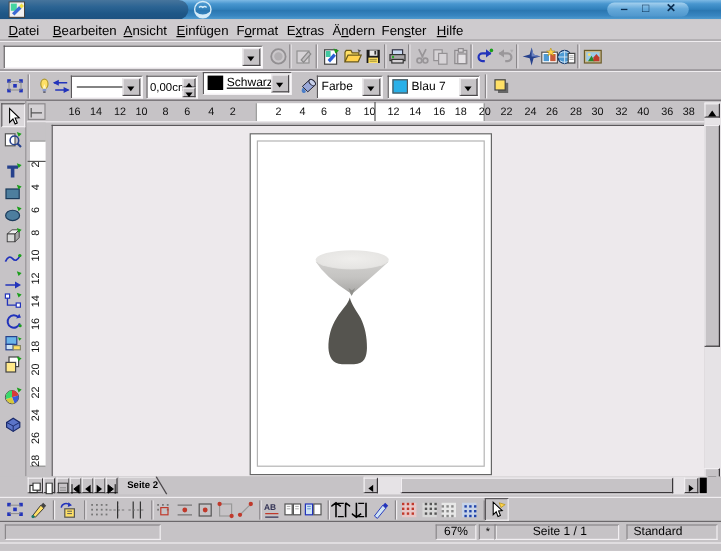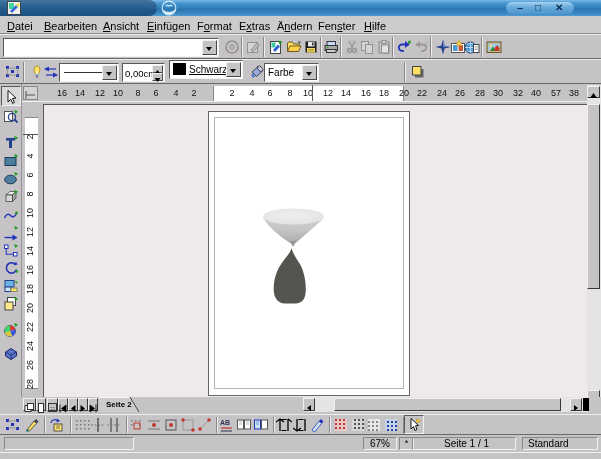--- a/index.html
+++ b/index.html
@@ -222,20 +222,22 @@
 <div class="combo" style="left:122px; top:3px; width:43px; height:19px; padding:3.5px 0 0 2px; font-size:9.5px;">0,00cm
   <div style="position:absolute; right:1px; top:1px; width:11px; height:8px; background:#c6c3c6; border:1px solid; border-color:#f2eff2 #4a474a #4a474a #f2eff2;"><svg width="9" height="6" viewBox="0 0 9 6">
             <path d="M4.5 1 L7.5 5 L1.5 5z" fill="#000"></path>
           </svg></div>
   <div style="position:absolute; right:1px; top:9px; width:11px; height:8px; background:#c6c3c6; border:1px solid; border-color:#f2eff2 #4a474a #4a474a #f2eff2;"><svg width="9" height="6" viewBox="0 0 9 6">
             <path d="M4.5 5 L7.5 1 L1.5 1z" fill="#000"></path>
           </svg></div></div>
 <div class="combo" style="left:169px; top:0; width:74px; height:19px; padding:3px 0 0 19px;text-decoration:underline;">Schwarz<div class="drbtn"></div>
   <div style="position:absolute; left:3px; top:2px; width:13px; height:12px; background:#000;"></div></div>
 <div class="combo" style="left:264px; top:3px; width:55px; height:19px; padding:3px 0 0 3px;">Farbe<div class="drbtn"></div></div>
+<div class="combo" style="left:323px; top:3px; width:77px; height:19px; padding:3px 0 0 19px;">Blau 7<div class="drbtn"></div>
+  <div style="position:absolute; left:3px; top:2px; width:13px; height:12px; background:#29b0e8; border:1px solid #555;"></div></div>
 
   </div>
   <div id="hruler" class="abs">
       <div class="white"></div>
       <i style="left:164px">2</i>
       <i style="left:146px">4</i>
       <i style="left:126px">6</i>
       <i style="left:108px">8</i>
       <i style="left:88px">10</i>
       <i style="left:70px">12</i>
@@ -251,21 +253,21 @@
       <i style="left:336px">16</i>
       <i style="left:354px">18</i>
       <i style="left:374px">20</i>
       <i style="left:392px">22</i>
       <i style="left:412px">24</i>
       <i style="left:430px">26</i>
       <i style="left:450px">28</i>
       <i style="left:468px">30</i>
       <i style="left:488px">32</i>
       <i style="left:506px">40</i>
-      <i style="left:526px">57</i>
+      <i style="left:526px">36</i>
       <i style="left:544px">38</i>
       <div class="mline"></div>
     </div>
   <div id="hrule-edge" class="abs"></div>
   <div id="corner" class="abs"><svg width="13" height="12" viewBox="0 0 13 12">
         <path d="M2 2 V10 M2 6 H11" stroke="#555" stroke-width="1"></path>
       </svg></div>
   <div id="ltool" class="abs">
       <div style="position:absolute; left:1px; top:2px; width:20px; height:20px; background:#dbd8db; border:1px solid; border-color:#5a575a #f2eff2 #f2eff2 #5a575a;"></div>
       <svg class="icon" style="left:3px;top:5px" width="16" height="16" viewBox="0 0 16 16">

